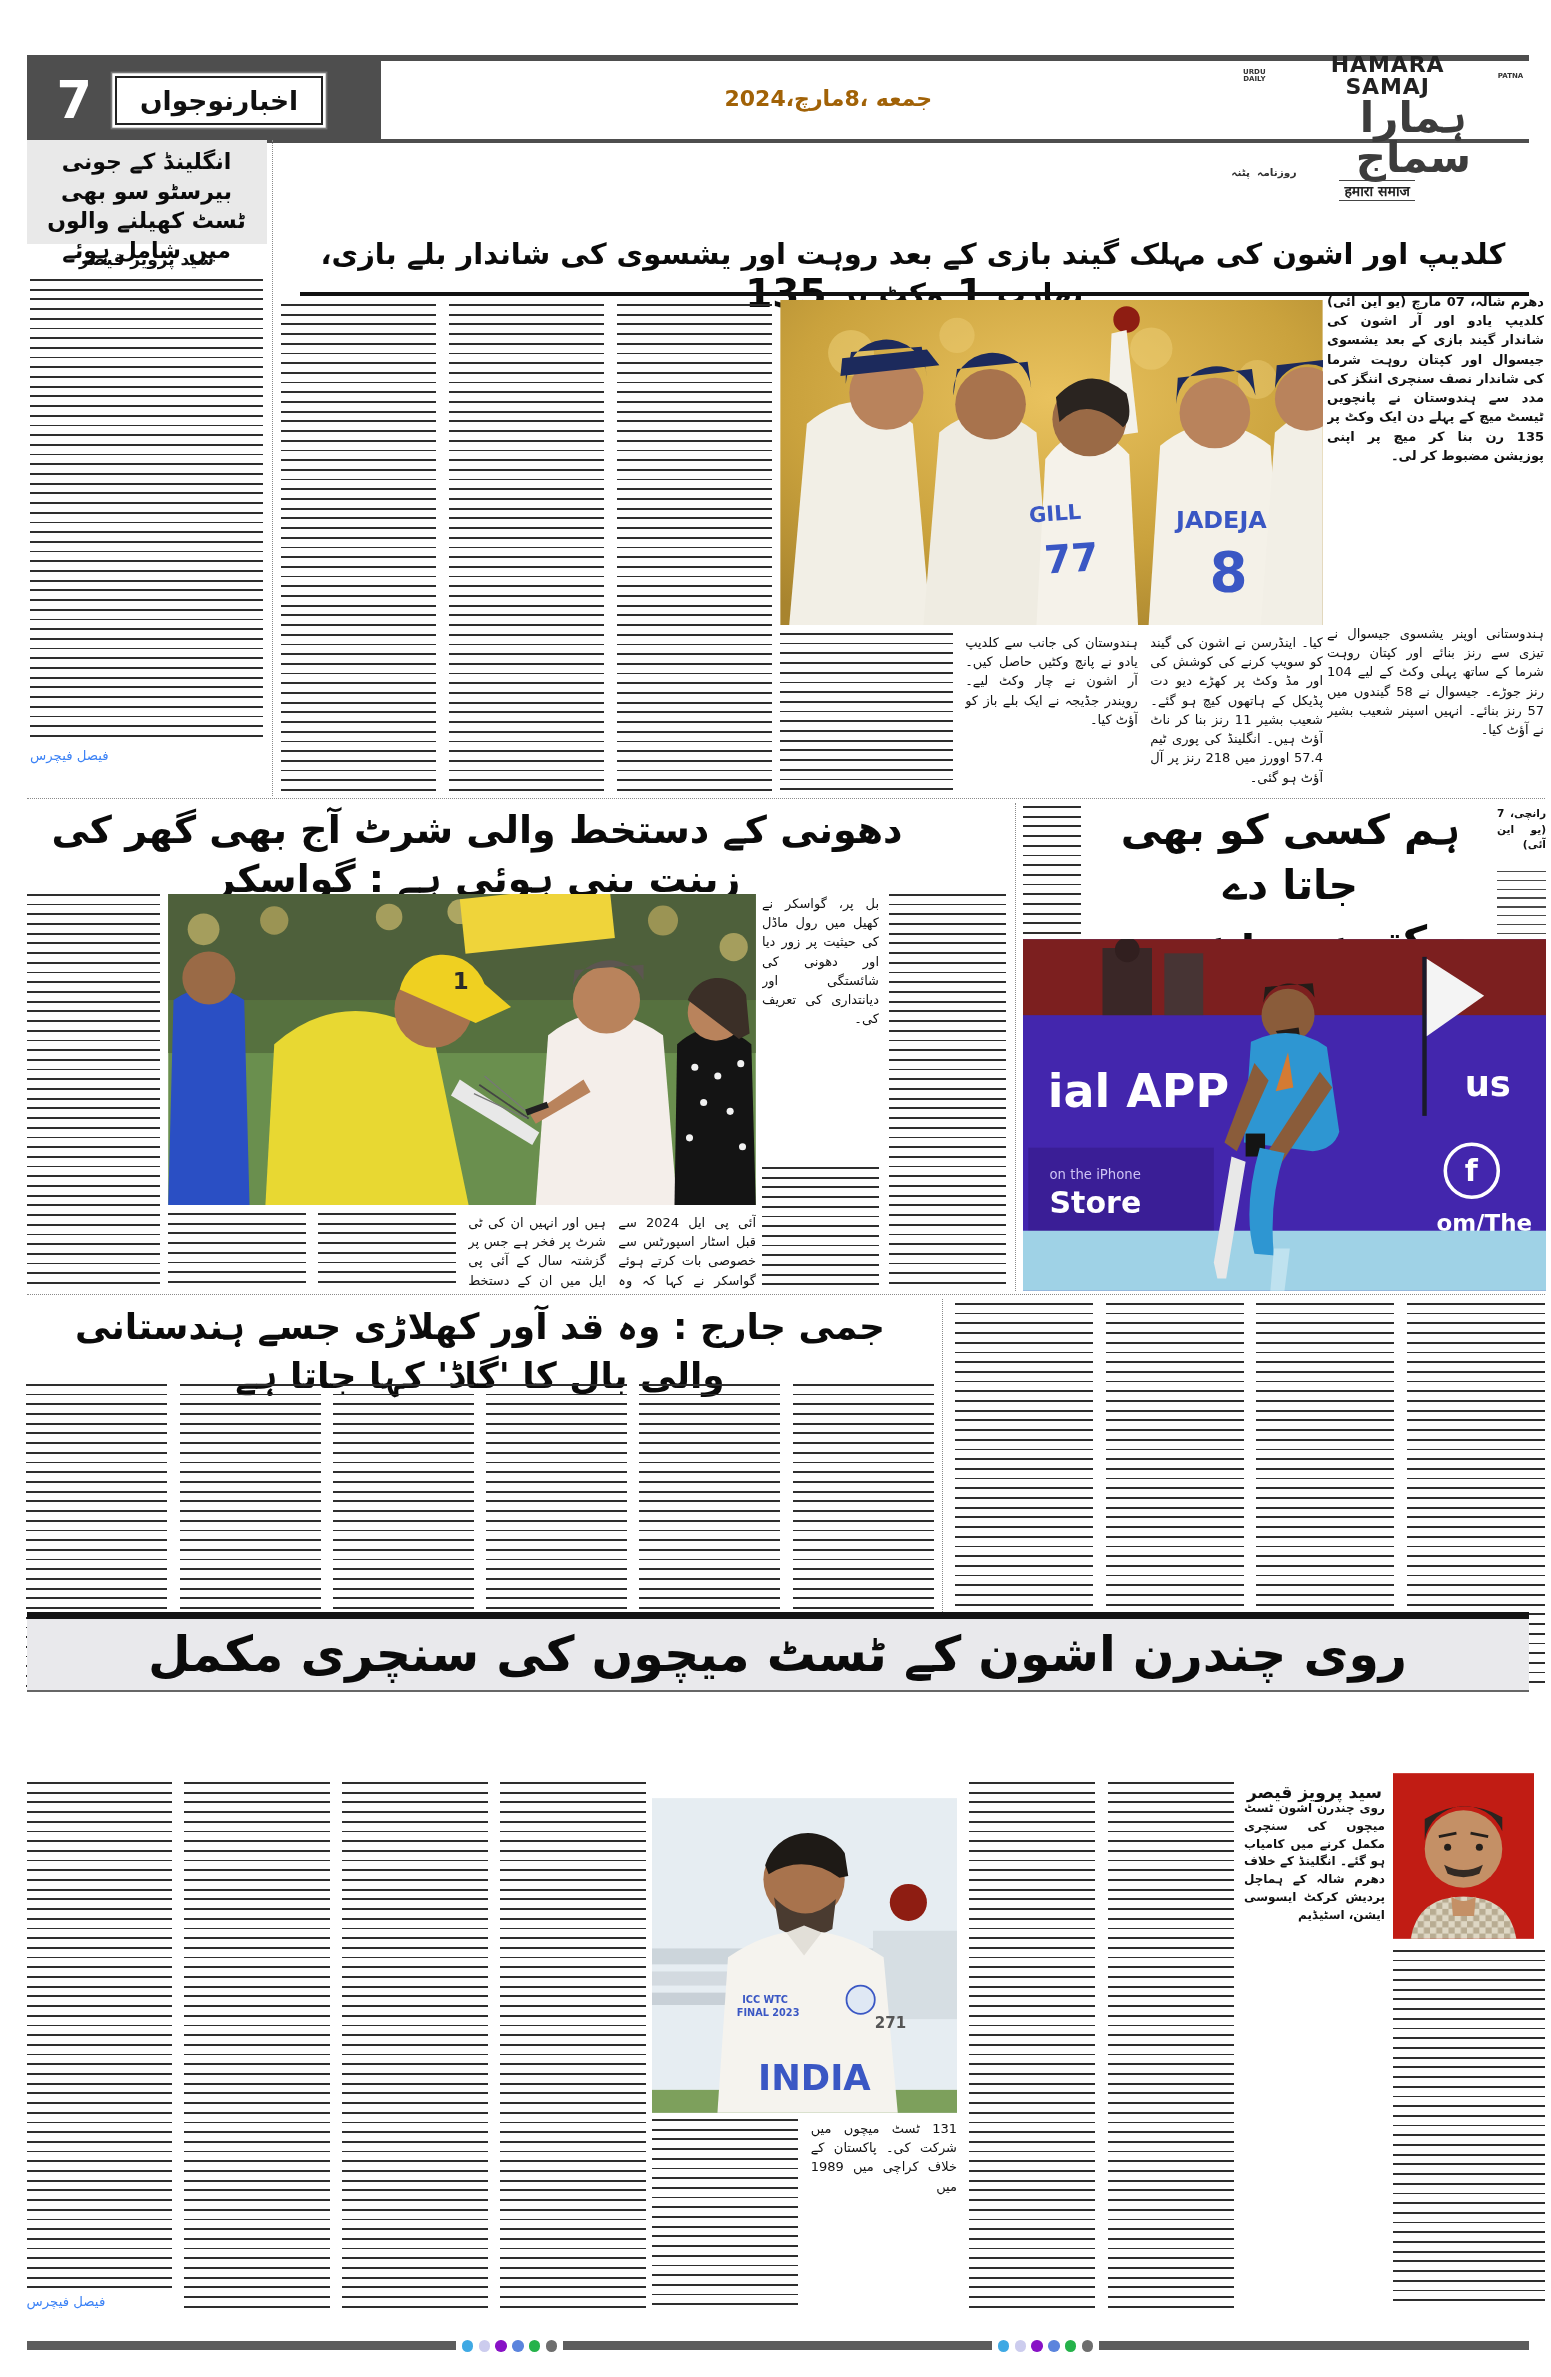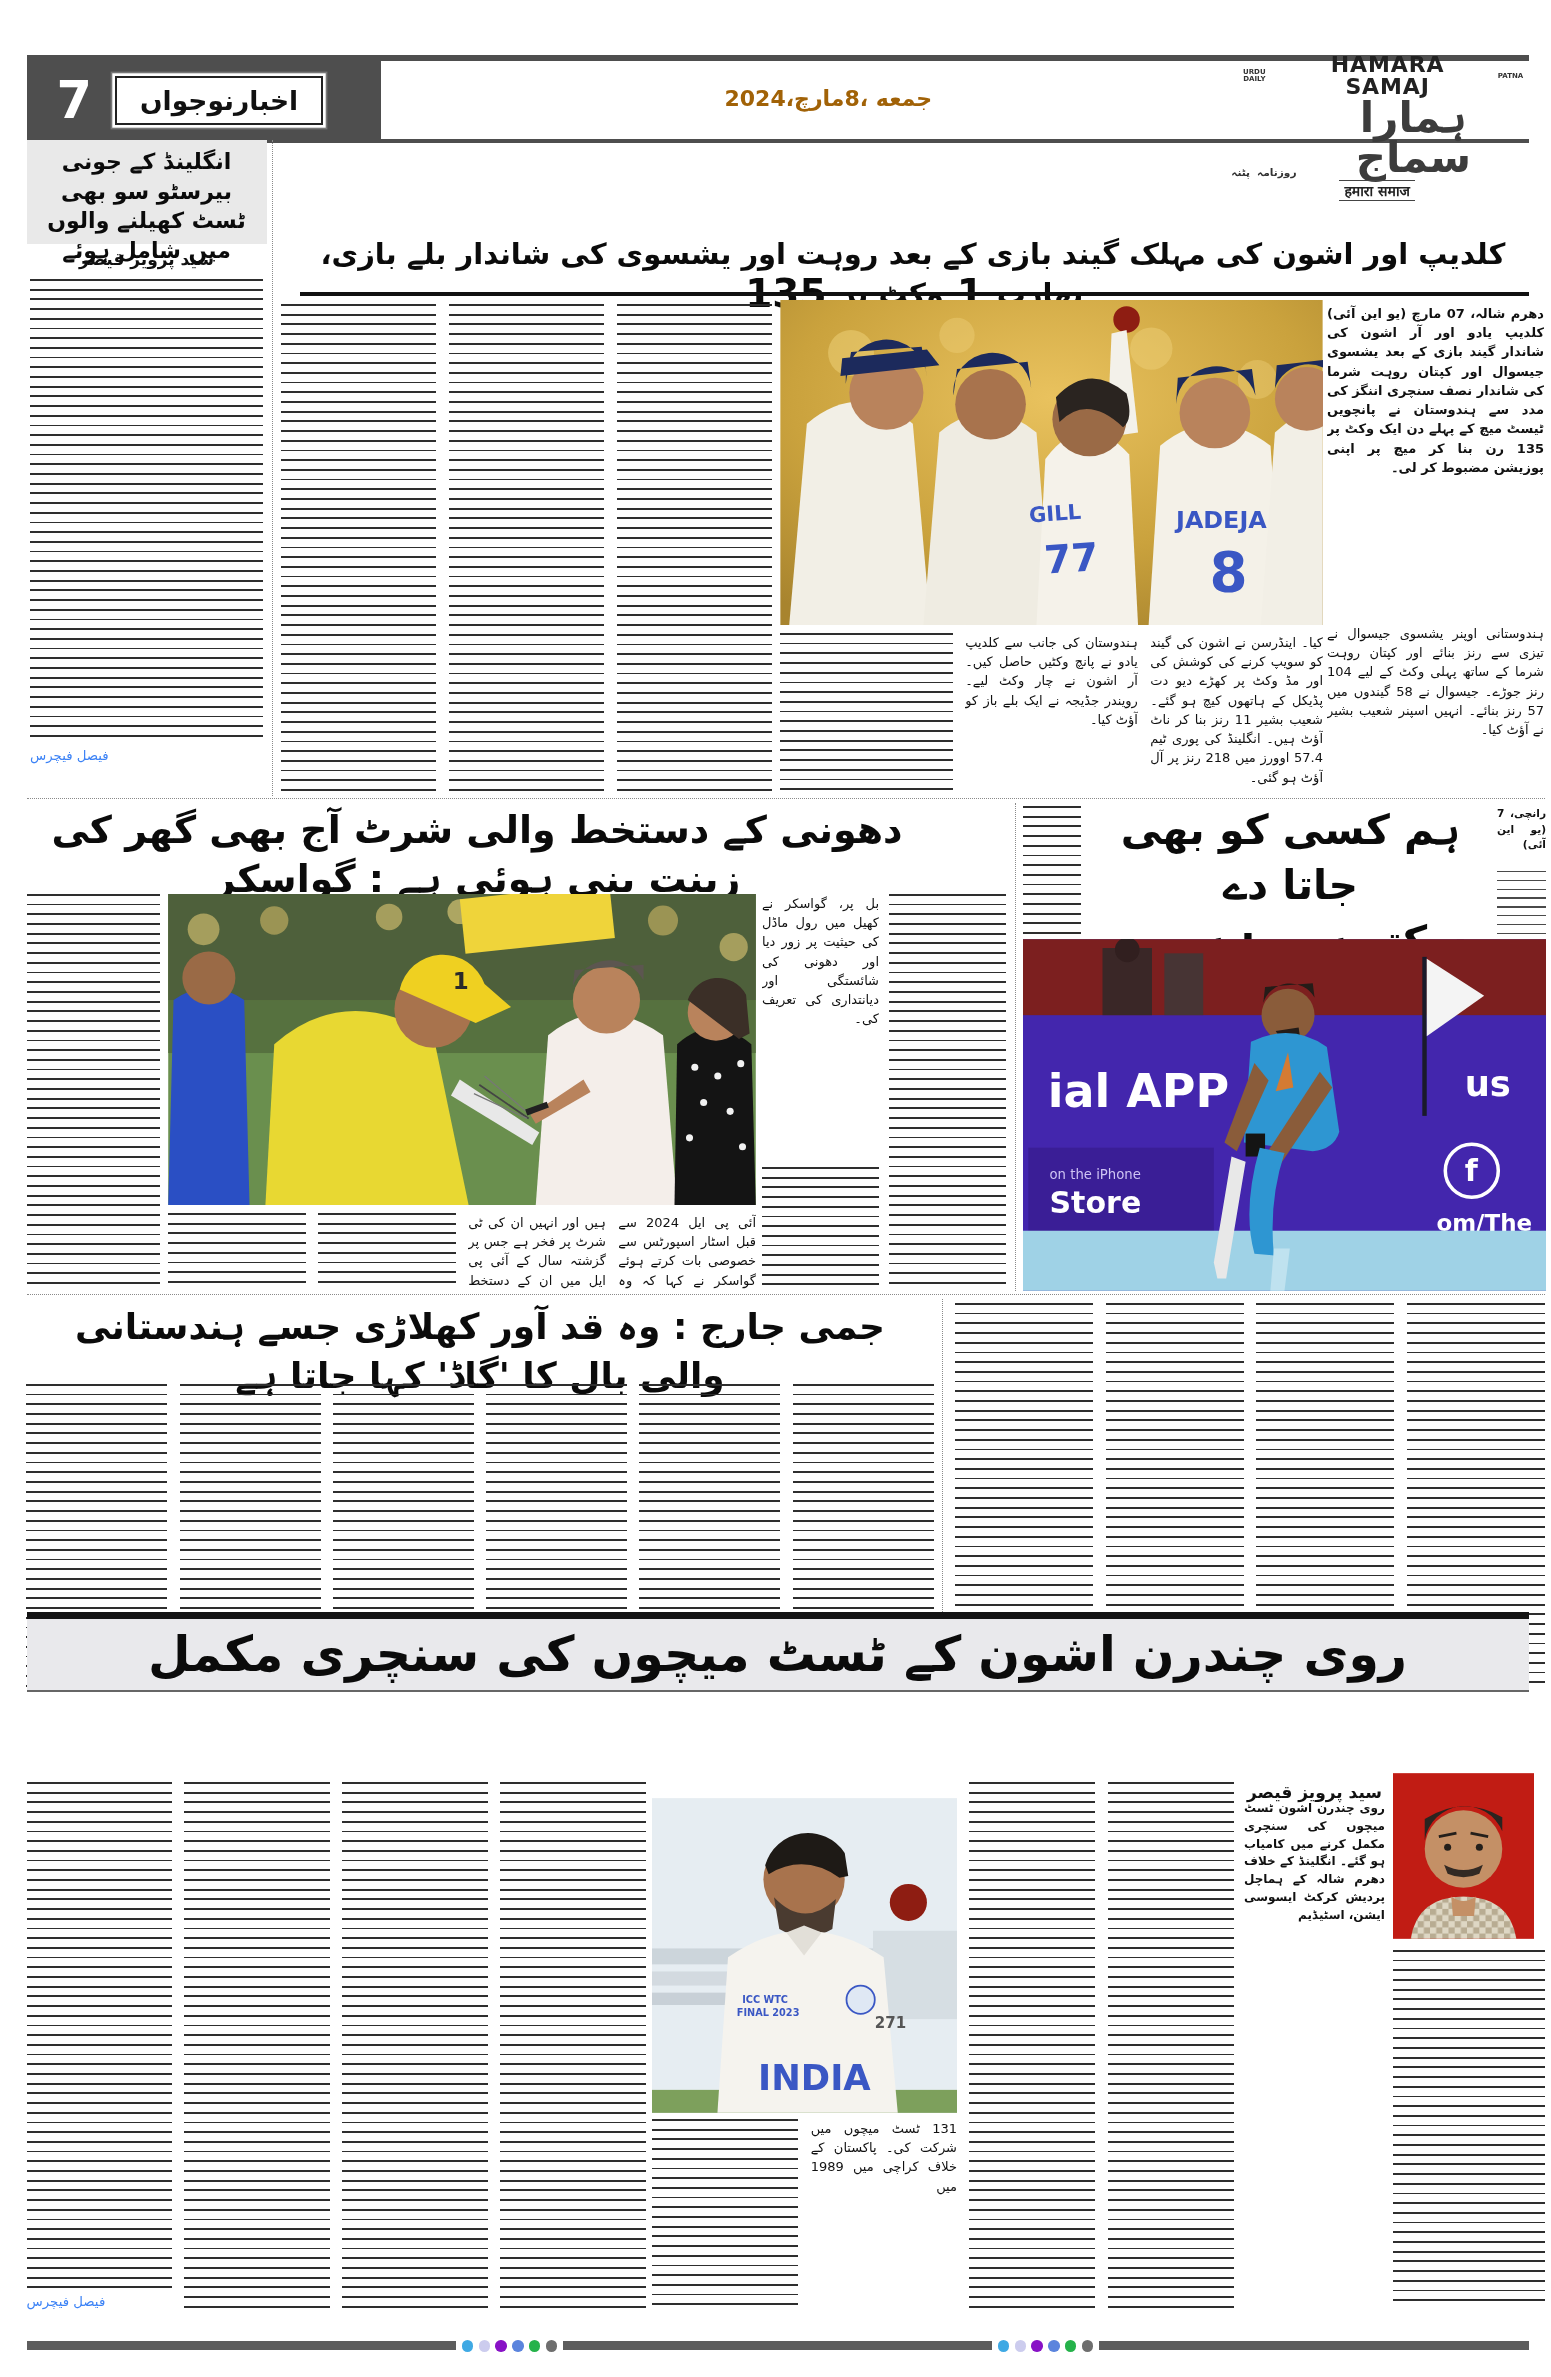--- a/index.html
+++ b/index.html
@@ -85,21 +85,21 @@
   <div class="abs vdot" style="left:272px;top:140px;height:656px;width:0;"></div>
 
   <div class="abs h-ur" id="subhead" style="left:281px;top:237px;width:1264px;">
     <span>کلدیپ اور اشون کی مہلک گیند بازی کے بعد روہت اور یشسوی کی شاندار بلے بازی، بھارت</span>
     <span class="num">1</span>
     <span>وکٹ پر</span>
     <span class="num">135</span>
   </div>
   <div class="abs rule" style="left:300px;top:292px;width:1229px;height:3.5px;"></div>
 
-  <div class="abs body-txt" style="left:1327px;top:304px;width:217px;height:336px;overflow:hidden;">
+  <div class="abs body-txt" style="left:1327px;top:292px;width:217px;height:336px;overflow:hidden;">
     <span style="font-weight:bold;">دھرم شالہ، 07 مارچ (یو این آئی) کلدیپ یادو اور آر اشون کی شاندار گیند بازی کے بعد یشسوی جیسوال اور کپتان روہت شرما کی شاندار نصف سنچری اننگز کی مدد سے ہندوستان نے پانچویں ٹیسٹ میچ کے پہلے دن ایک وکٹ پر 135 رن بنا کر میچ پر اپنی پوزیشن مضبوط کر لی۔</span>
   </div>
   <div class="abs body-txt" style="left:1327px;top:624px;width:217px;height:171px;overflow:hidden;">ہندوستانی اوپنر یشسوی جیسوال نے تیزی سے رنز بنائے اور کپتان روہت شرما کے ساتھ پہلی وکٹ کے لیے 104 رنز جوڑے۔ جیسوال نے 58 گیندوں میں 57 رنز بنائے۔ انہیں اسپنر شعیب بشیر نے آؤٹ کیا۔</div>
 
   <div class="abs" style="left:780px;top:300px;width:543px;height:325px;">
     <svg width="543" height="325" viewBox="0 0 614 368">
       <defs>
         <radialGradient id="bokeh" cx="50%" cy="30%" r="80%">
           <stop offset="0%" stop-color="#e9c25e"></stop>
             <stop offset="60%" stop-color="#caa23d"></stop>

